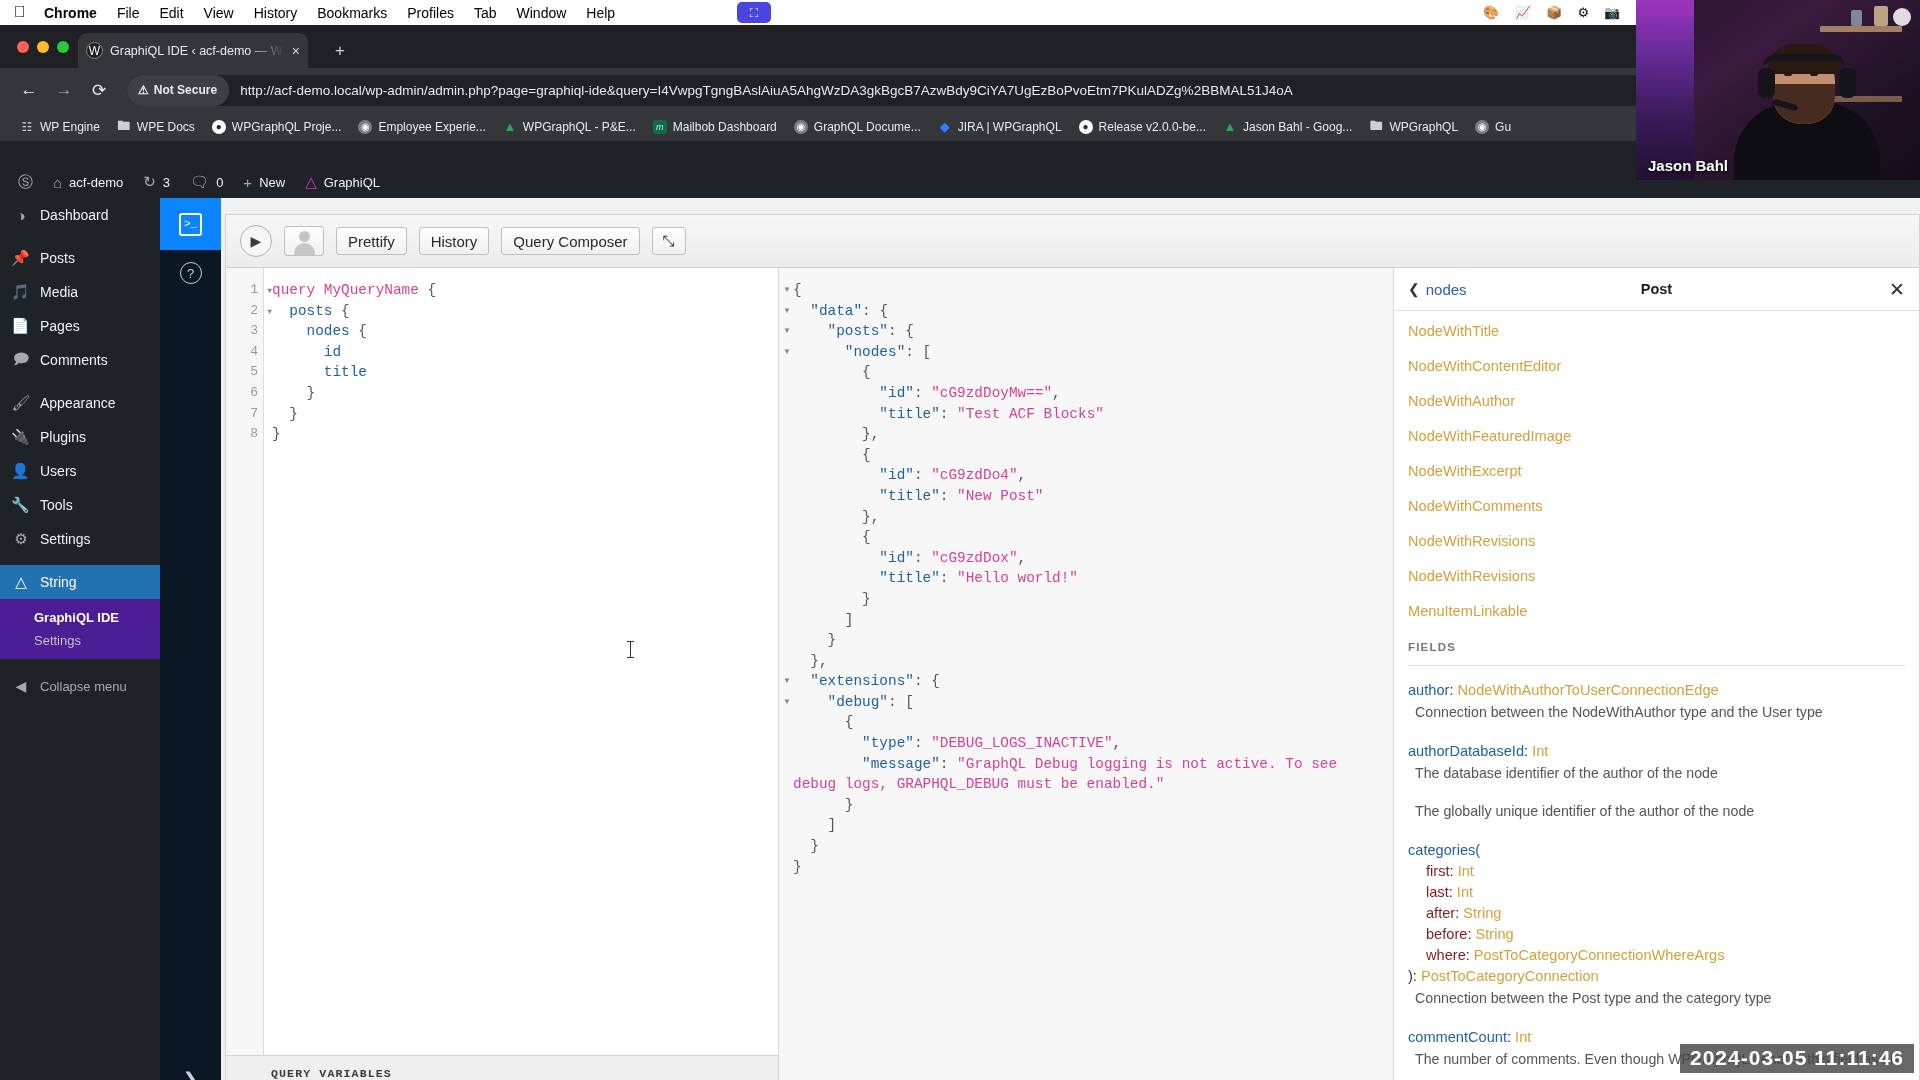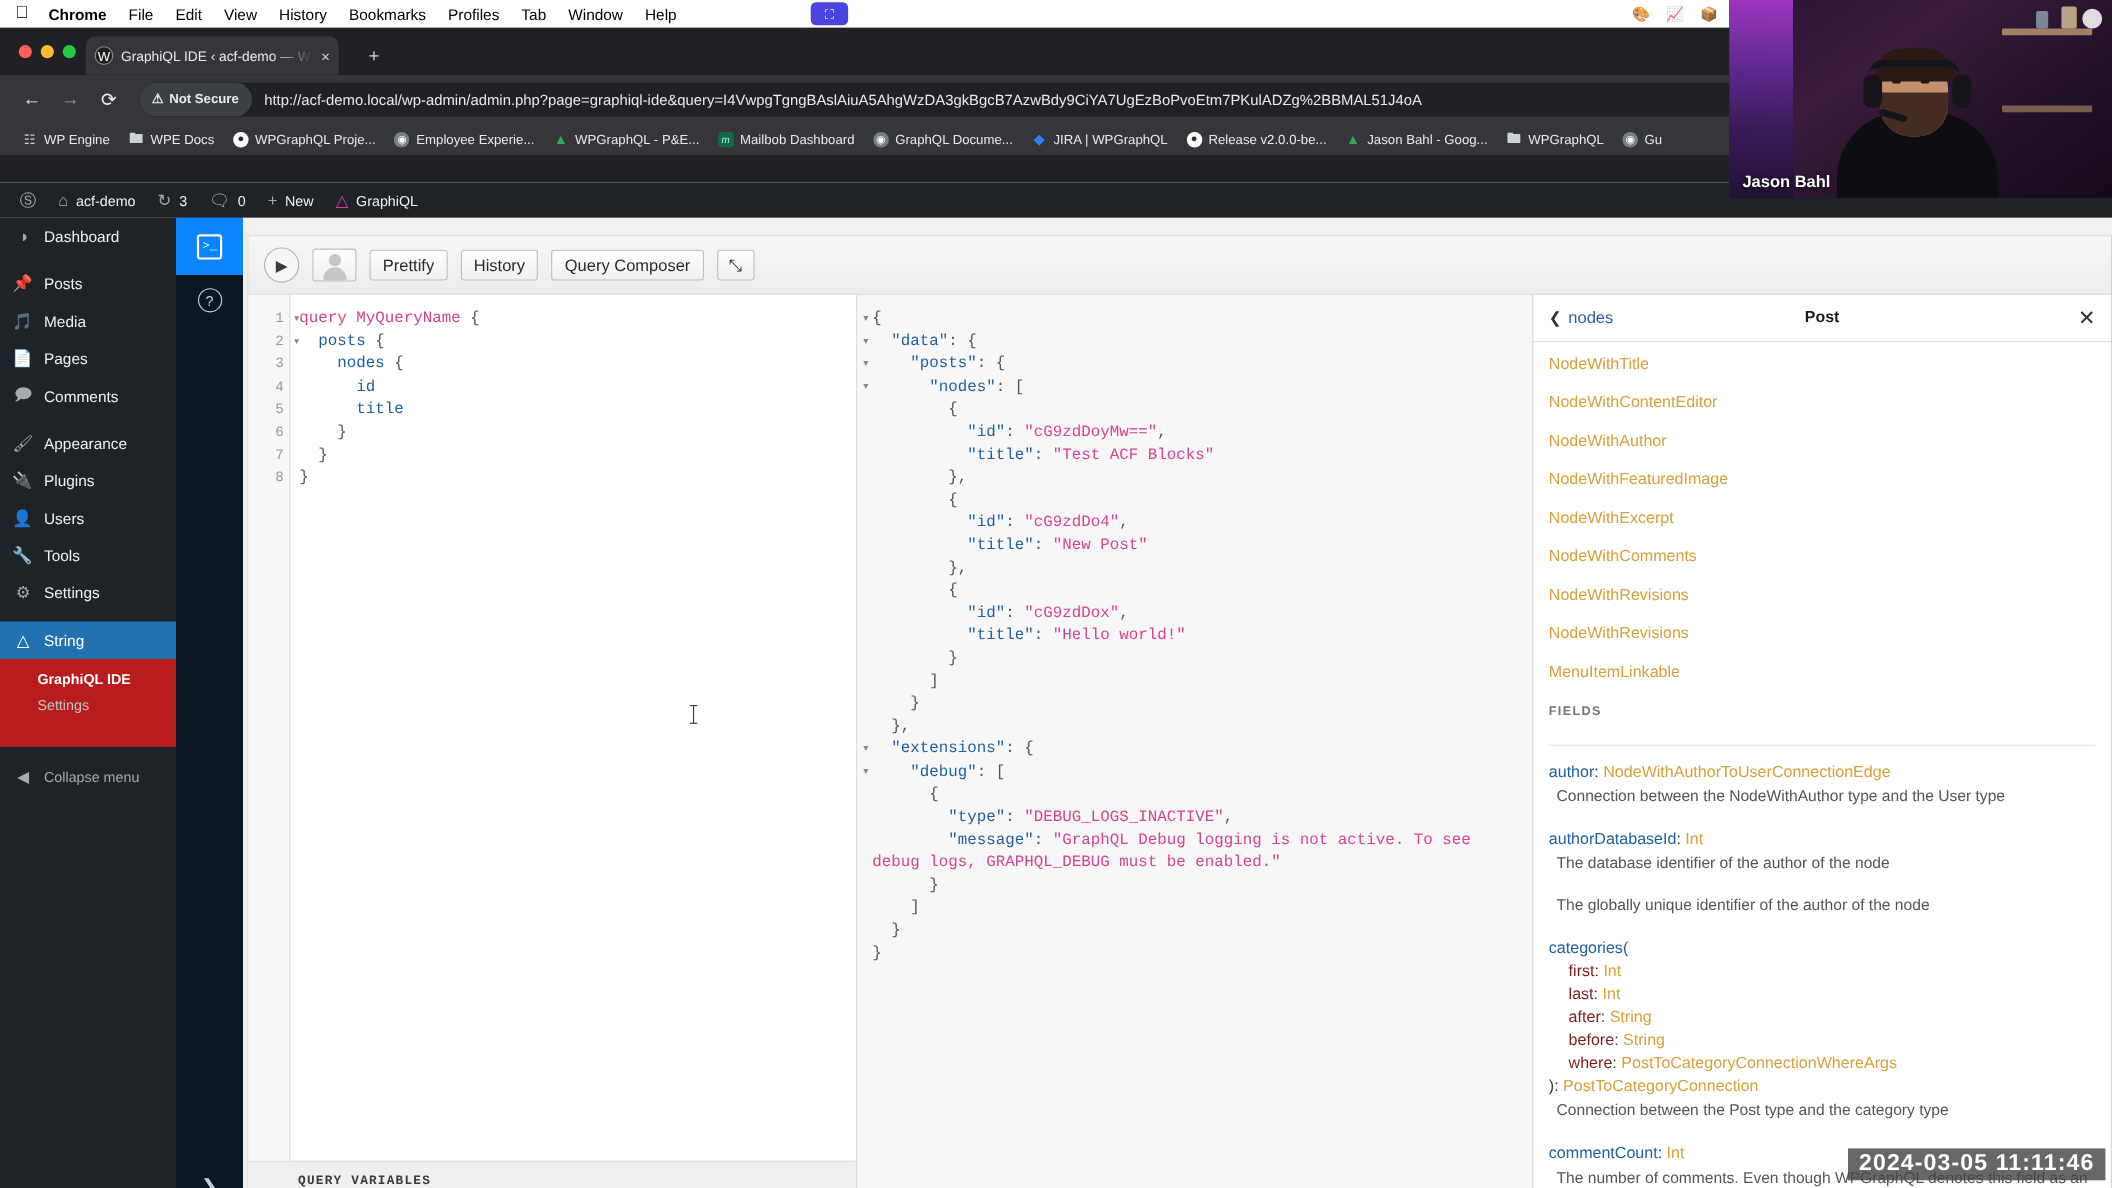--- a/index.html
+++ b/index.html
@@ -145,21 +145,21 @@
   .menu-item.sep { margin-top: 9px; }
   .menu-item.active {
     background: #2271b1; color: #fff; position: relative;
   }
   .menu-item.active .mico { color: #fff; }
   .menu-item.active::after {
     content: ""; position: absolute; right: -8px; top: 50%;
     transform: translateY(-50%);
     border: 8px solid transparent; border-right-color: #f0f0f1; border-left: 0;
   }
-  .submenu { background: #b91c1c; padding: 7px 0 27px 0; }
+  .submenu { background: #4c1d95; padding: 7px 0 7px 0; }
   .submenu a { display: block; padding: 4px 0 4px 34px; font-size: 13px; color: #bdc4c9; }
   .submenu a.cur { color: #fff; font-weight: bold; }
   .collapse {
     display: flex; align-items: center; gap: 9px;
     height: 34px; padding-left: 11px; color: #a7aaad; font-size: 13px; margin-top: 10px;
   }
   .collapse .cico { width: 20px; font-size: 14px; display:flex; align-items:center; justify-content:center;}
 
   
   .gql-strip {
@@ -305,34 +305,34 @@
     font-size: 14.5px; font-weight: bold; color: #1b1b1b; pointer-events: none;
   }
   .docs-close { margin-left: auto; color: #333; font-size: 19px; line-height: 1; z-index: 2;}
   .docs-body {
     flex: 1 1 auto; overflow: hidden; padding: 12px 14px 0 14px;
     font-size: 14.6px; color: #333;
   }
   .impl { color: #d4a13a; margin-bottom: 19px; display: block; }
   .fields-h {
     font-size: 11.5px; font-weight: bold; letter-spacing: 1.2px; color: #777;
-    margin-top: 22px; margin-bottom: 24px;
+    margin-top: 22px; margin-bottom: 12px;
   }
   .fields-rule { border-top: 1px solid #e3e3e3; margin-bottom: 14px; }
   .fld { margin-bottom: 19px; }
   .fld .sig { font-size: 14.6px; line-height: 21px; }
   .f-name { color: #1f61a0; }
   .f-type { color: #d4a13a; }
   .f-arg  { color: #7f1d1d; }
   .f-desc { color: #555; font-size: 14.2px; padding-left: 7px; margin-top: 2px; line-height: 19px; }
   .arg-line { padding-left: 18px; }
 
   
   .webcam {
-    position: absolute; right: 0; top: 0; width: 348px; height: 180px;
+    position: absolute; right: 0; top: 0; width: 284px; height: 180px;
     overflow: hidden; z-index: 80;
     background: linear-gradient(145deg,#2a1330 0%, #3b1b3e 35%, #201225 70%, #140b18 100%);
   }
   .wc-lightstrip {
     position: absolute; left: 0; top: 0; width: 58px; height: 180px;
     background: linear-gradient(180deg, #b23bd6 0%, #6d2fa8 30%, #3a1a5e 65%, #1d1030 100%);
     opacity: .85;
   }
   .wc-shelf {
     position: absolute; right: 18px; top: 26px; width: 82px; height: 6px;

